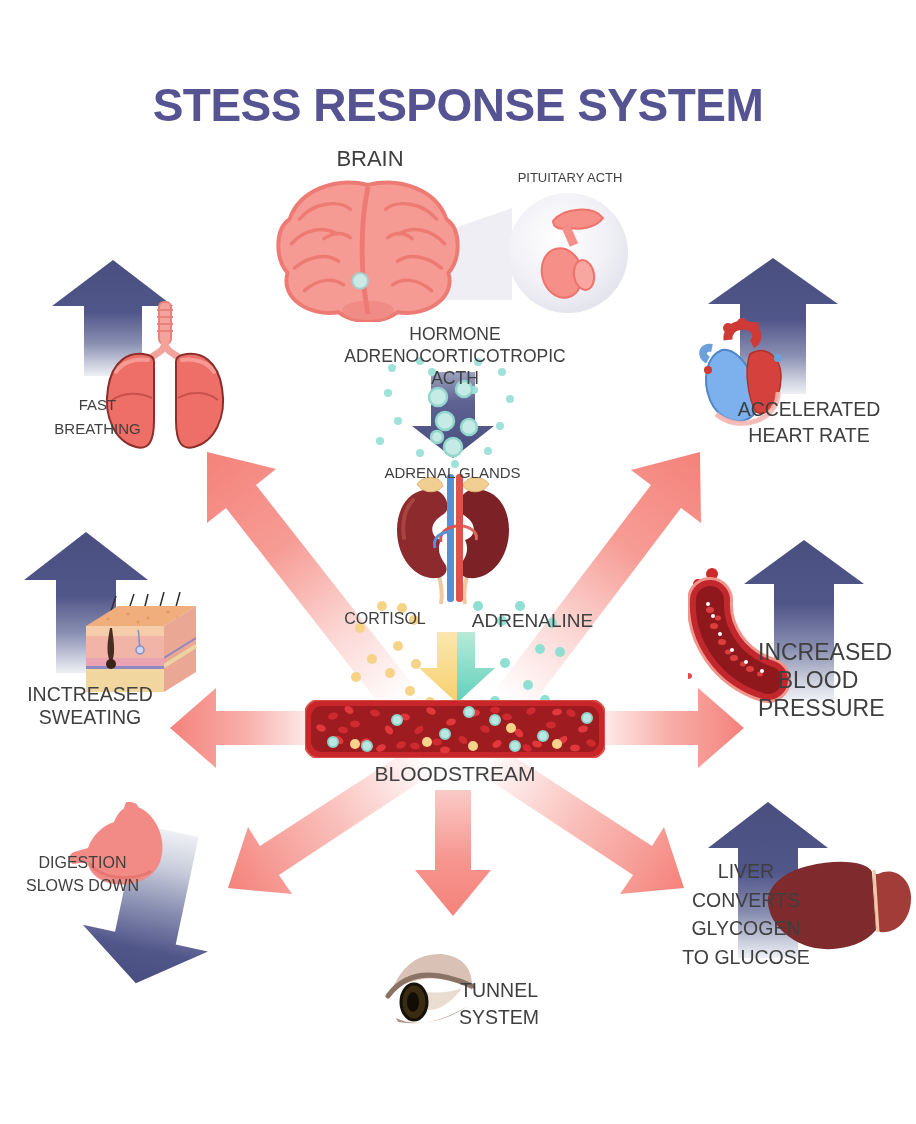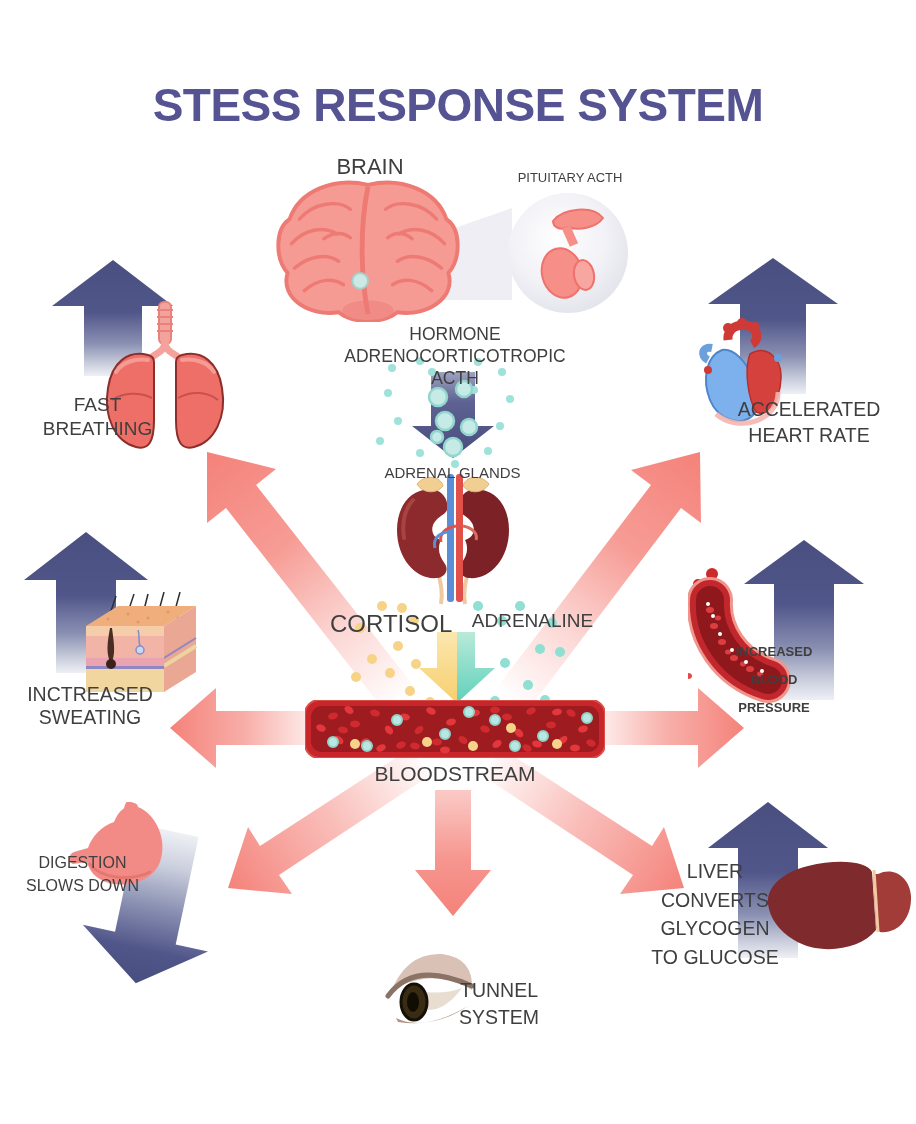--- a/index.html
+++ b/index.html
@@ -442,77 +442,77 @@
 
   <svg class="abs" style="left:384px;top:944px;" width="95" height="92" viewBox="0 0 95 92">
     <path d="M42,48 Q62,50 78,44 Q62,66 44,66 Z" fill="#e9ddd2"></path>
     <ellipse cx="30" cy="58" rx="13" ry="18" fill="#3a2c12" stroke="#151008" stroke-width="3"></ellipse>
     <ellipse cx="29" cy="58" rx="6" ry="10" fill="#120d04"></ellipse>
     <path d="M6,50 Q22,8 58,10 Q90,14 88,46 Q60,30 34,36 Q14,40 6,50 Z" fill="#d9c2b5"></path>
     <path d="M4,52 Q30,16 88,42" fill="none" stroke="#8a7265" stroke-width="5" stroke-linecap="round"></path>
     <path d="M12,74 Q40,88 84,62 Q52,84 14,78 Z" fill="#b09384"></path>
   </svg>
 
-  <div class="lbl" style="left:320px;top:146px;width:100px;font-size:22px;margin-top:8px;">
+  <div class="lbl" style="left:320px;top:146px;width:100px;font-size:22px;">
     <div>BRAIN</div>
   </div>
 
   <div class="lbl" style="left:495px;top:170px;width:150px;font-size:13px;">
     <div>PITUITARY ACTH</div>
   </div>
 
   <div class="lbl" style="left:330px;top:323px;width:250px;font-size:17.5px;line-height:22px;">
     <div>HORMONE</div>
     <div>ADRENOCORTICOTROPIC</div>
     <div>ACTH</div>
   </div>
 
   <div class="lbl" style="left:370px;top:456px;width:165px;font-size:15px;margin-top:8px;">
     <div>ADRENAL GLANDS</div>
   </div>
 
-  <div class="lbl" style="left:330px;top:610px;width:110px;font-size:24px;">
+  <div class="lbl" style="left:330px;top:610px;width:110px;font-size:16px;">
     <div>CORTISOL</div>
   </div>
 
   <div class="lbl" style="left:470px;top:610px;width:125px;font-size:19px;">
     <div>ADRENALINE</div>
   </div>
 
   <div class="lbl" style="left:370px;top:762px;width:170px;font-size:21px;">
     <div>BLOODSTREAM</div>
   </div>
 
-  <div class="lbl" style="left:40px;top:393px;width:115px;font-size:19px;line-height:24px;">
+  <div class="lbl" style="left:40px;top:393px;width:115px;font-size:15px;line-height:24px;">
     <div>FAST</div>
     <div>BREATHING</div>
   </div>
 
   <div class="lbl" style="left:735px;top:396px;width:148px;font-size:19.5px;line-height:26px;">
     <div>ACCELERATED</div>
     <div>HEART RATE</div>
   </div>
 
   <div class="lbl" style="left:26px;top:683px;width:128px;font-size:19.5px;line-height:23px;">
     <div>INCTREASED</div>
     <div>SWEATING</div>
   </div>
 
-  <div class="lbl" style="left:714px;top:638px;width:120px;font-size:13px;line-height:28px;font-weight:bold;">
+  <div class="lbl" style="left:758px;top:638px;width:120px;font-size:23px;line-height:28px;">
     <div>INCREASED</div>
     <div>BLOOD</div>
     <div>PRESSURE</div>
   </div>
 
   <div class="lbl" style="left:15px;top:851px;width:135px;font-size:16px;line-height:23px;">
     <div>DIGESTION</div>
     <div>SLOWS DOWN</div>
   </div>
 
-  <div class="lbl" style="left:645px;top:857px;width:140px;font-size:19.5px;line-height:28.5px;">
+  <div class="lbl" style="left:676px;top:857px;width:140px;font-size:19.5px;line-height:28.5px;">
     <div>LIVER</div>
     <div>CONVERTS</div>
     <div>GLYCOGEN</div>
     <div>TO GLUCOSE</div>
   </div>
 
   <div class="lbl" style="left:445px;top:977px;width:108px;font-size:19.5px;line-height:27px;">
     <div>TUNNEL</div>
     <div>SYSTEM</div>
   </div>

